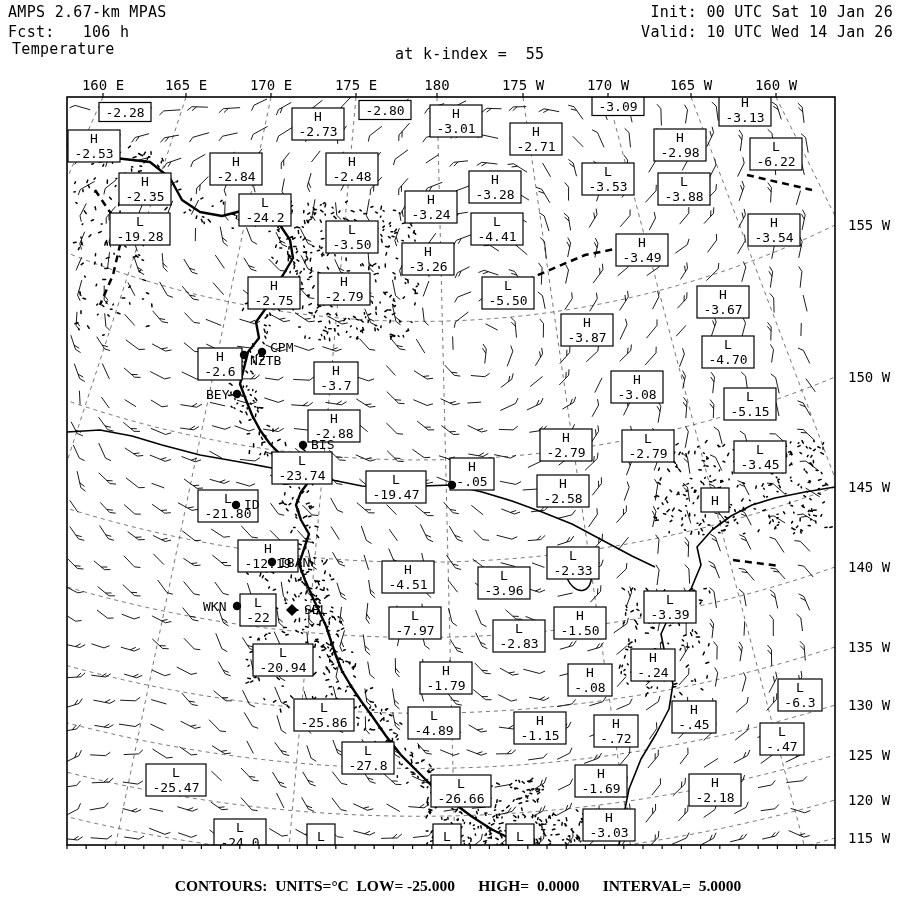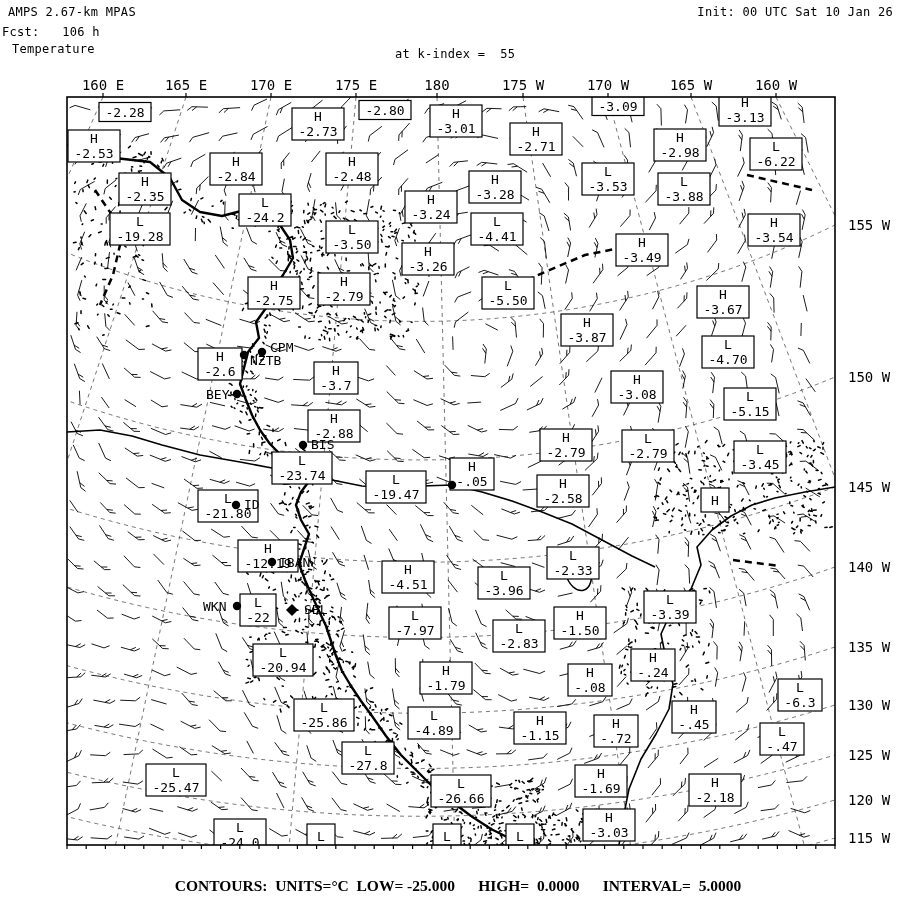--- a/index.html
+++ b/index.html
@@ -1,18 +1,18 @@
 <!DOCTYPE html>
 <html><head>
 <meta charset="utf-8">
 <style>
   html,body{margin:0;padding:0;background:#fff;}
   .page{position:relative;width:900px;height:900px;background:#ffffff;overflow:hidden;
         font-family:"DejaVu Sans Mono", monospace;color:#000;}
-  .hdrline{position:absolute;font-size:12px;line-height:18px;white-space:pre;letter-spacing:0.3px;}
+  .hdrline{position:absolute;font-size:15px;line-height:18px;white-space:pre;letter-spacing:0.3px;}
   .r{text-align:left;}
   #mapsvg{position:absolute;left:0;top:0;}
   .footerline{position:absolute;left:0;width:900px;text-align:center;top:877px;
       font-family:"Liberation Serif", serif;font-weight:bold;font-size:15.5px;white-space:pre;margin-left:8px;}
 </style>
 </head>
 <body>
 
 <div class="page">
   <svg id="mapsvg" width="900" height="900">
@@ -521,18 +521,19 @@
         <text x="848" y="492" style="font-family:DejaVu Sans Mono,monospace;font-size:14px;">145 W</text>
         <text x="848" y="572" style="font-family:DejaVu Sans Mono,monospace;font-size:14px;">140 W</text>
         <text x="848" y="652" style="font-family:DejaVu Sans Mono,monospace;font-size:14px;">135 W</text>
         <text x="848" y="710" style="font-family:DejaVu Sans Mono,monospace;font-size:14px;">130 W</text>
         <text x="848" y="760" style="font-family:DejaVu Sans Mono,monospace;font-size:14px;">125 W</text>
         <text x="848" y="805" style="font-family:DejaVu Sans Mono,monospace;font-size:14px;">120 W</text>
         <text x="848" y="843" style="font-family:DejaVu Sans Mono,monospace;font-size:14px;">115 W</text>
       </g>
     </svg>
   <div class="hdrline" style="left:8px;top:3px">AMPS 2.67-km MPAS</div>
-  <div class="hdrline" style="left:2px;top:23px">Fcst:   106 h</div>
+  <div class="hdrline" style="left:8px;top:23px">Fcst:   106 h</div>
   <div class="hdrline" style="left:12px;top:40px">Temperature</div>
   <div class="hdrline" style="left:395px;top:45px">at k-index =  55</div>
   <div class="hdrline r" style="right:7px;top:3px">Init: 00 UTC Sat 10 Jan 26</div>
+  <div class="hdrline r" style="right:7px;top:23px">Valid: 10 UTC Wed 14 Jan 26</div>
   <div class="footerline">CONTOURS:  UNITS=°C  LOW= -25.000      HIGH=  0.0000      INTERVAL=  5.0000</div>
 </div>
 
 </body></html>

